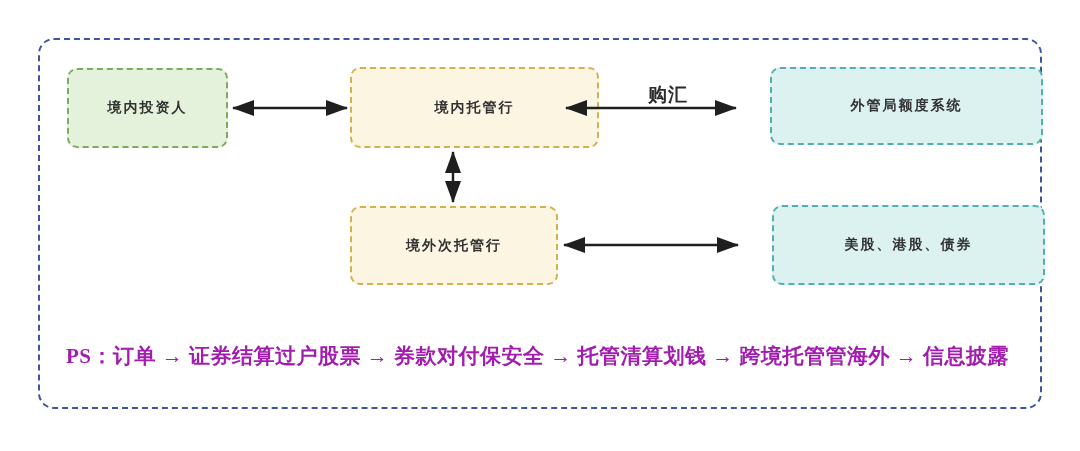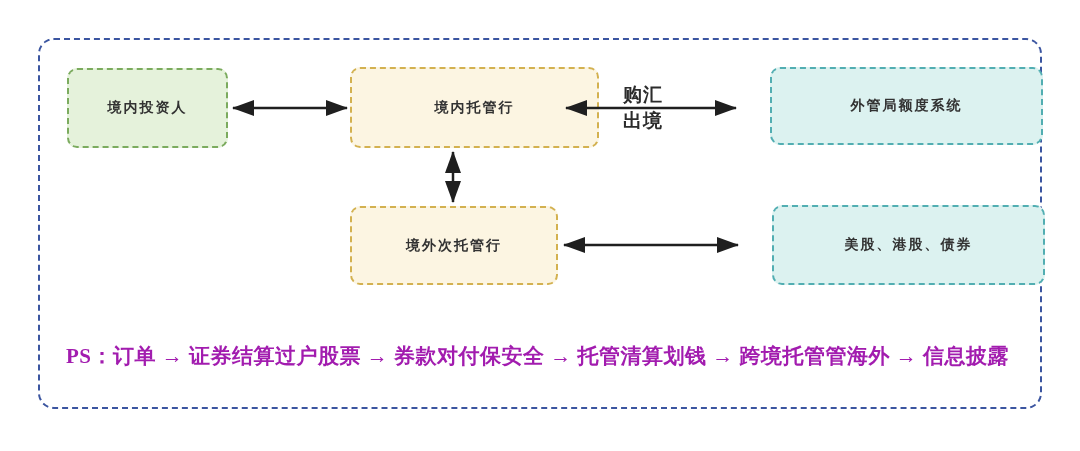--- a/index.html
+++ b/index.html
@@ -49,21 +49,21 @@
   .arrows-layer {
     position: absolute;
     left: 0; top: 0;
     width: 1080px;
     height: 451px;
     pointer-events: none;
   }
   .edge-label {
     position: absolute;
     width: 90px;
-    text-align: center;
+    text-align: right;
     font-weight: bold;
     font-size: 19px;
     line-height: 26px;
     letter-spacing: 1px;
     color: #2c2c2c;
   }
   #edge-label-forex    { left: 598px; top: 82px;  }
   #edge-label-dividend { left: 602px; top: 219px; }
   .edge-label span { display: block; }
 
@@ -113,21 +113,20 @@
       </marker>
     </defs>
     <line x1="233" y1="108" x2="347" y2="108" stroke="#1f1f1f" stroke-width="2.5" marker-start="url(#ah)" marker-end="url(#ah)"></line>
     <line x1="566" y1="108" x2="736" y2="108" stroke="#1f1f1f" stroke-width="2.5" marker-start="url(#ah)" marker-end="url(#ah)"></line>
     <line x1="453" y1="152" x2="453" y2="202" stroke="#1f1f1f" stroke-width="2.5" marker-start="url(#ah)" marker-end="url(#ah)"></line>
     <line x1="564" y1="245" x2="738" y2="245" stroke="#1f1f1f" stroke-width="2.5" marker-start="url(#ah)" marker-end="url(#ah)"></line>
   </svg>
 
   <div class="edge-label" id="edge-label-forex">
     <span>购汇</span>
-    <span>出境</span>
   </div>
 
   <div class="edge-label" id="edge-label-dividend">
   </div>
 
   <div class="ps-note">PS：订单 → 证券结算过户股票 → 券款对付保安全 → 托管清算划钱 → 跨境托管管海外 → 信息披露</div>
 
 </div>
 
 </body></html>

